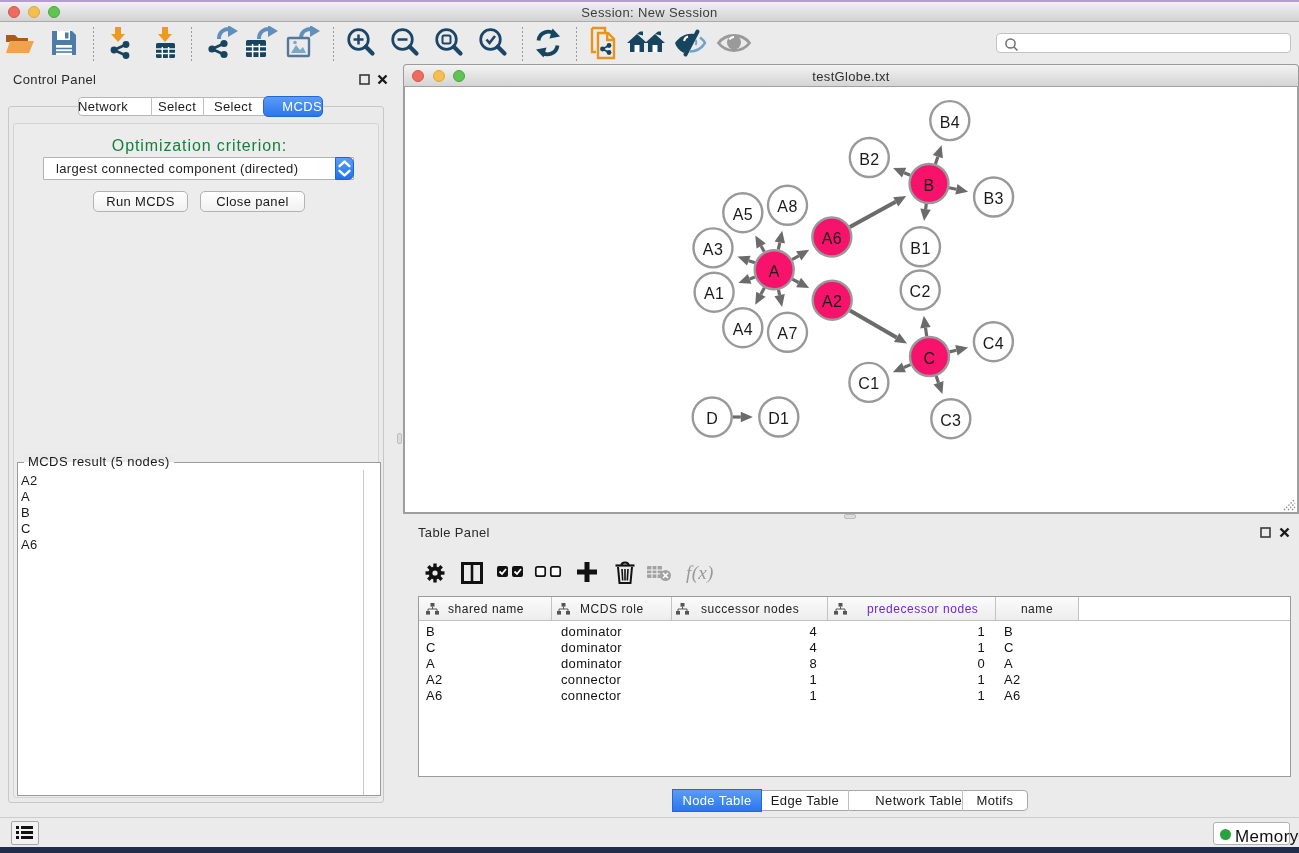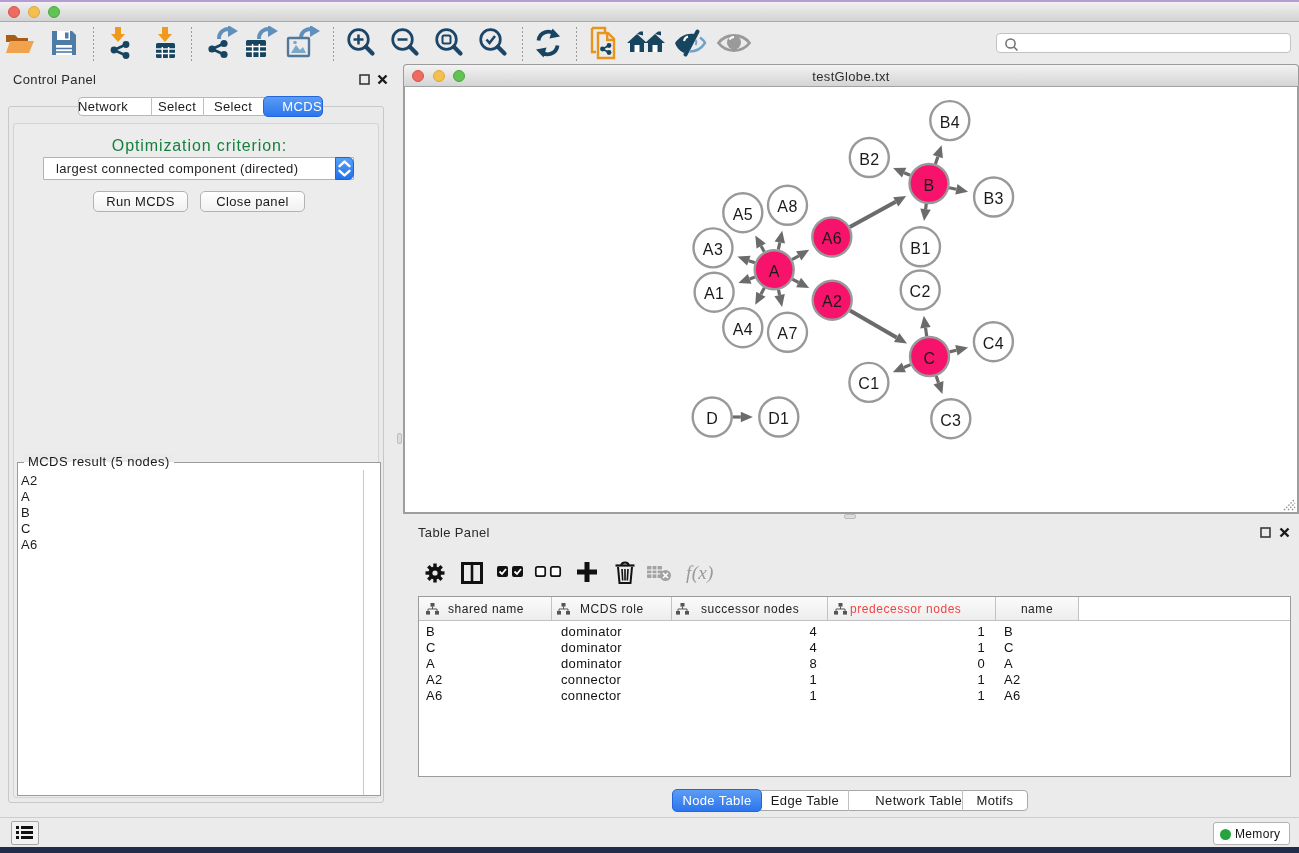--- a/index.html
+++ b/index.html
@@ -7,20 +7,21 @@
 .tl{border-radius:50%;width:12px;height:12px;position:absolute;top:7px}
 svg{display:block}
 .col{font-size:13px;line-height:16px;color:#111}
 </style></head><body>
 
 <div class="abs" style="left:0;top:0;width:1299px;height:2px;background:#b69cd5"></div>
 <div class="abs" style="left:0;top:2px;width:1299px;height:20px;background:linear-gradient(#f0f0f0,#d3d3d3);border-bottom:1px solid #ababab">
   <div class="tl" style="left:8px;top:4px;background:#ee6b60;border:1px solid #d8554c"></div>
   <div class="tl" style="left:28px;top:4px;background:#f5bf4f;border:1px solid #dda73c"></div>
   <div class="tl" style="left:48px;top:4px;background:#61c354;border:1px solid #48a83c"></div>
+  <div class="abs" style="left:0;right:0;top:3px;text-align:center;font-size:13px;color:#3c3c3c">Session: New Session</div>
 </div>
 
 <div class="abs" id="toolbar" style="left:0;top:23px;width:1299px;height:41px;background:#ebebeb"></div>
 
 <div class="abs" style="left:996px;top:33px;width:295px;height:20px;background:#fff;border:1px solid #c3c3c3;border-radius:4px">
   <svg width="16" height="16" style="position:absolute;left:7px;top:3px">
       <circle cx="6.5" cy="6.5" r="4.6" fill="none" stroke="#707070" stroke-width="1.5"></circle>
       <line x1="10" y1="10" x2="13.5" y2="13.5" stroke="#707070" stroke-width="1.5"></line>
     </svg>
 </div>
@@ -421,48 +422,48 @@
             <rect x="4.5" y="0" width="4" height="3.6"></rect>
             <rect x="0" y="8" width="4" height="3.6"></rect>
             <rect x="9" y="8" width="4" height="3.6"></rect>
           </g>
           <path d="M6.5 3.6 V6 M2 8 V6 H11 V8" fill="none" stroke="#555" stroke-width="1"></path>
         </svg>
       </div>
     <div class="abs" style="left:29px;top:5px;font-size:12px;letter-spacing:0.55px;color:#222">shared name</div>
     <div class="abs" style="left:161px;top:5px;font-size:12px;letter-spacing:0.55px;color:#222">MCDS role</div>
     <div class="abs" style="left:282px;top:5px;font-size:12px;letter-spacing:0.55px;color:#222">successor nodes</div>
-    <div class="abs" style="left:431px;top:5px;font-size:12px;letter-spacing:0.55px;color:#ef4444">predecessor nodes</div>
+    <div class="abs" style="left:448px;top:5px;font-size:12px;letter-spacing:0.55px;color:#6d28d9">predecessor nodes</div>
     <div class="abs" style="left:577px;top:5px;width:82px;text-align:center;font-size:12px;letter-spacing:0.55px;color:#222">name</div>
     <div class="abs col" style="left:7px;top:27px">B<br>C<br>A<br>A2<br>A6</div>
     <div class="abs col" style="left:142px;top:27px">dominator<br>dominator<br>dominator<br>connector<br>connector</div>
     <div class="abs col" style="left:300px;top:27px;width:98px;text-align:right">4<br>4<br>8<br>1<br>1</div>
     <div class="abs col" style="left:470px;top:27px;width:96px;text-align:right">1<br>1<br>0<br>1<br>1</div>
     <div class="abs col" style="left:585px;top:27px">B<br>C<br>A<br>A2<br>A6</div>
   </div>
 
   <div class="abs" style="left:269px;top:271px;width:356px;height:21px;background:#fff;border:1px solid #a8a8a8;border-radius:4px"></div>
   <div class="abs" style="left:445px;top:271px;width:1px;height:21px;background:#c0c0c0"></div>
   <div class="abs" style="left:559px;top:271px;width:1px;height:21px;background:#c0c0c0"></div>
-  <div class="abs" style="left:269px;top:270px;width:90px;height:23px;background:linear-gradient(#5b9cf4,#2b76ee);border:1px solid #2365dd;border-radius:5px;font-size:13px;text-align:center;line-height:22px;color:#fff">Node Table</div>
+  <div class="abs" style="left:269px;top:270px;width:90px;height:23px;background:linear-gradient(#5b9cf4,#2b76ee);border:1px solid #2365dd;border-radius:0;font-size:13px;text-align:center;line-height:22px;color:#fff">Node Table</div>
   <div class="abs" style="left:359px;top:271px;width:86px;height:21px;font-size:13px;text-align:center;line-height:21px">Edge Table</div>
   <div class="abs" style="left:445px;top:271px;width:114px;height:21px;font-size:13px;text-align:right;line-height:21px">Network Table</div>
   <div class="abs" style="left:559px;top:271px;width:66px;height:21px;font-size:13px;text-align:center;line-height:21px">Motifs</div>
 </div>
 
 <div class="abs" style="left:0;top:817px;width:1299px;height:1px;background:#cccccc"></div>
 <div class="abs" style="left:11px;top:821px;width:28px;height:24px;background:#f2f2f2;border:1px solid #a8a8a8;border-radius:2px">
   <svg width="18" height="14" style="position:absolute;left:4px;top:4px">
       <g fill="#111">
         <rect x="0" y="0" width="3" height="3"></rect>
         <rect x="0" y="5" width="3" height="3"></rect>
         <rect x="0" y="10" width="3" height="3"></rect>
         <rect x="5" y="0" width="12" height="3"></rect>
         <rect x="5" y="5" width="12" height="3"></rect>
         <rect x="5" y="10" width="12" height="3"></rect>
       </g>
     </svg>
 </div>
 <div class="abs" style="left:1213px;top:822px;width:77px;height:23px;background:#fff;border:1px solid #b2b2b2;border-radius:3px">
   <div class="abs" style="left:6px;top:6px;width:11px;height:11px;border-radius:50%;background:#28a23e"></div>
-  <div class="abs" style="left:21px;top:4px;font-size:12px;color:#111">Memory</div>
+  <div class="abs" style="left:21px;top:4px;font-size:17px;color:#111">Memory</div>
 </div>
 <div class="abs" style="left:0;top:847px;width:1299px;height:6px;background:#202c49"></div>
 
 </body></html>

